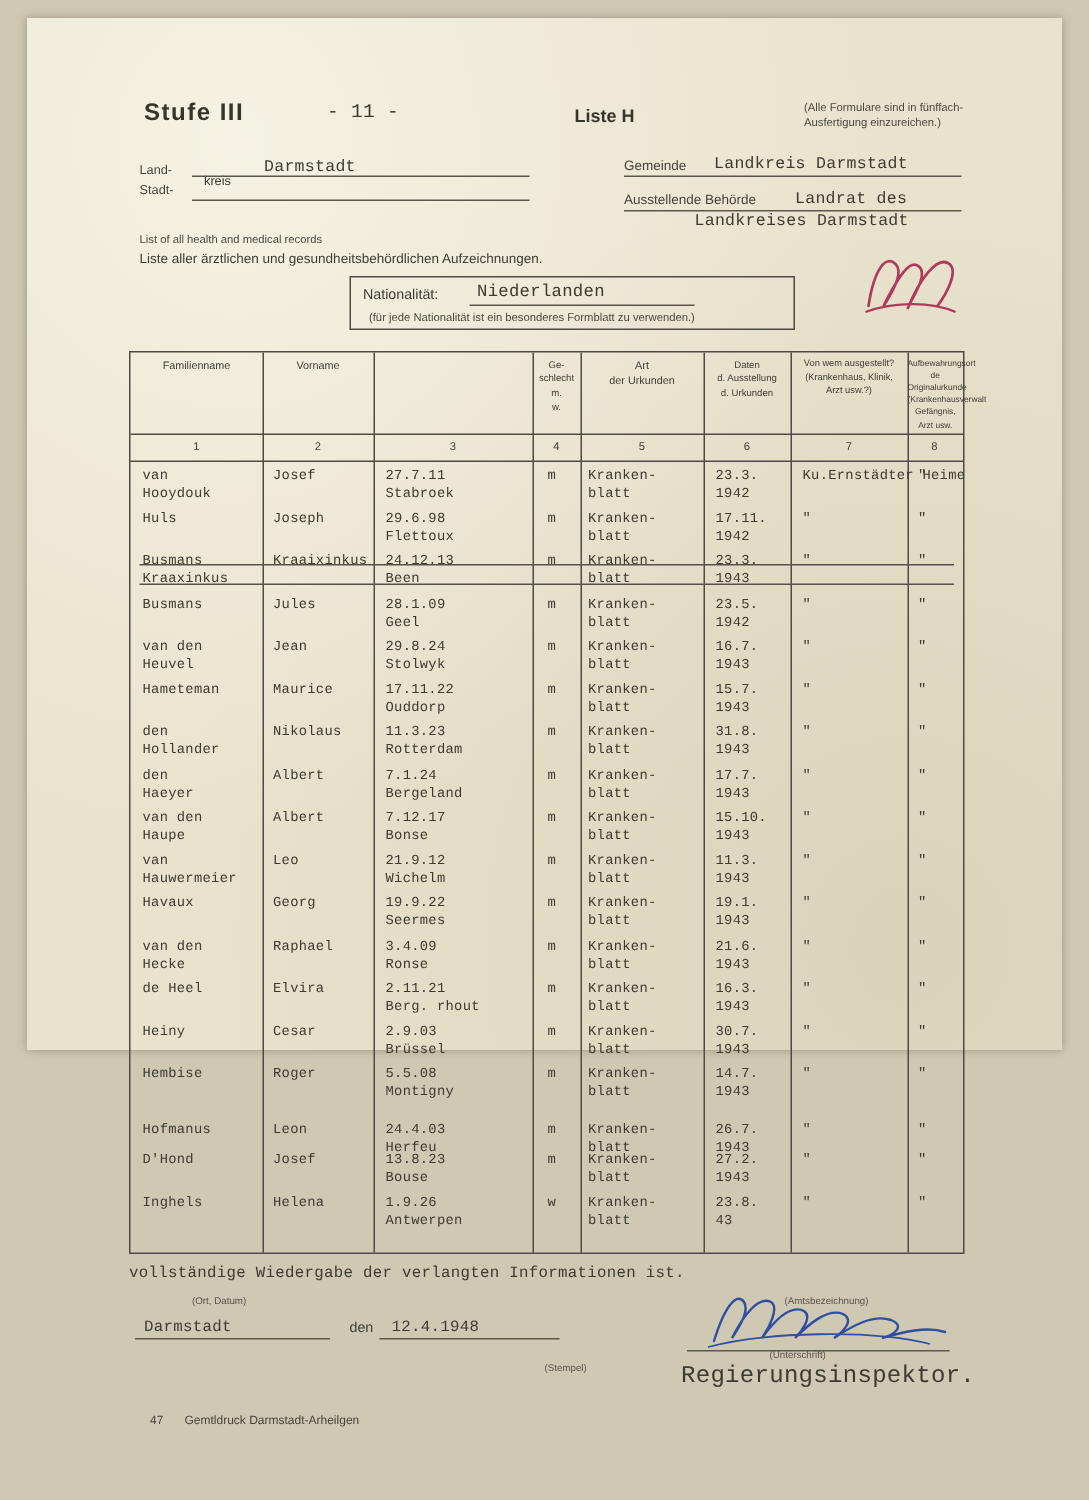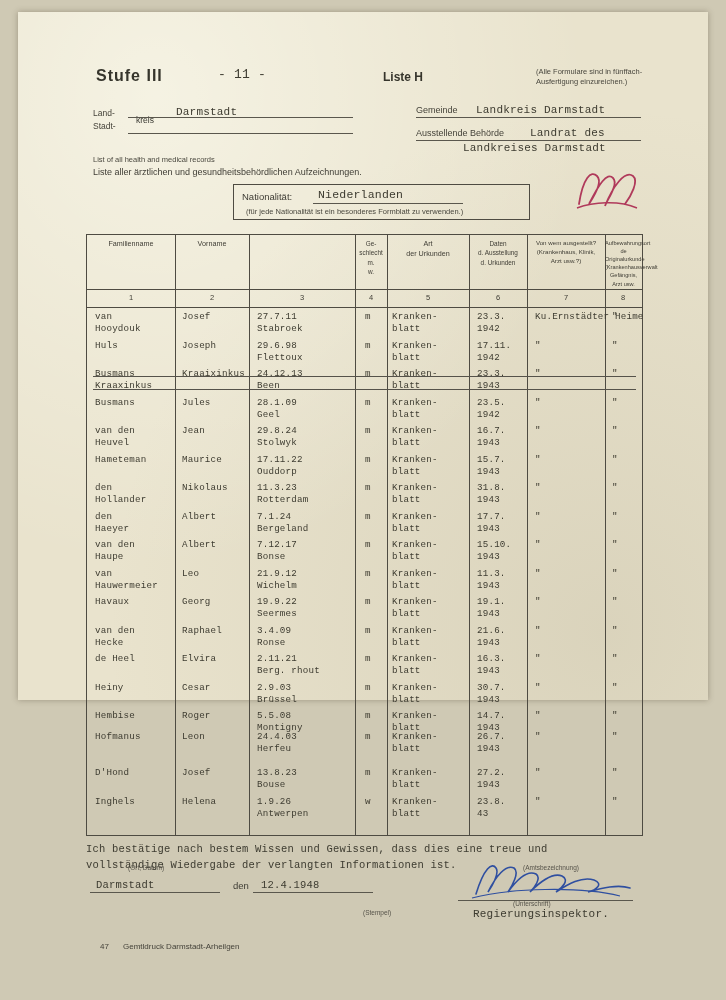--- a/index.html
+++ b/index.html
@@ -88,21 +88,21 @@
   #place{left:78px;top:867px;font-size:10.5px;}
   #den{left:215px;top:868px;font-size:9.5px;color:#3f3d35;}
   #dateRule{left:235px;top:880px;width:120px;border-bottom:1px solid #5a574d;}
   #dateVal{left:243px;top:867px;font-size:10.5px;}
   #ortLabel{left:110px;top:852px;font-size:6.5px;color:#56534a;}
   #stempLabel{left:345px;top:897px;font-size:6.5px;color:#56534a;}
   #sigLabel{left:505px;top:852px;font-size:6.5px;color:#56534a;}
   #untLabel{left:495px;top:888px;font-size:6.5px;color:#56534a;}
   #sigRule{left:440px;top:888px;width:175px;border-bottom:1px solid #5a574d;}
   #signature{left:452px;top:846px;width:165px;height:44px;}
-  #amt{left:455px;top:896px;font-size:11px;}
+  #amt{left:436px;top:896px;font-size:16px;}
   #imprint{left:105px;top:930px;font-size:8px;color:#45433a;}
   #imprintNo{left:82px;top:930px;font-size:8px;color:#45433a;}
 </style>
 </head>
 <body>
 
 <div id="sheet">
 
   <div class="abs printed" id="stufe">Stufe III</div>
   <div class="abs typed" id="pageno">- 11 -</div>
@@ -380,21 +380,21 @@
           <div class="c c3">5.5.08</div>
           <div class="c c3 l2">Montigny</div>
           <div class="c c4">m</div>
           <div class="c c5">Kranken-</div>
           <div class="c c5 l2">blatt</div>
           <div class="c c6">14.7.</div>
           <div class="c c6 l2">1943</div>
           <div class="c c7">"</div>
           <div class="c c8">"</div>
         </div>
-        <div class="row typed" style="top: 496px;">
+        <div class="row typed" style="top: 512px;">
           <div class="c c1">Hofmanus</div>
           <div class="c c2">Leon</div>
           <div class="c c3">24.4.03</div>
           <div class="c c3 l2">Herfeu</div>
           <div class="c c4">m</div>
           <div class="c c5">Kranken-</div>
           <div class="c c5 l2">blatt</div>
           <div class="c c6">26.7.</div>
           <div class="c c6 l2">1943</div>
           <div class="c c7">"</div>
@@ -423,21 +423,20 @@
           <div class="c c5 l2">blatt</div>
           <div class="c c6">23.8.</div>
           <div class="c c6 l2">43</div>
           <div class="c c7">"</div>
           <div class="c c8">"</div>
         </div>
       </div>
   </div>
 
   <div class="abs typed" id="confirm">
-    <div>Ich bestätige nach bestem Wissen und Gewissen, dass dies eine treue und</div>
     <div>vollständige Wiedergabe der verlangten Informationen ist.</div>
   </div>
 
   <div class="abs" id="placeRule"></div>
   <div class="abs typed" id="place">Darmstadt</div>
   <div class="abs printed" id="den">den</div>
   <div class="abs" id="dateRule"></div>
   <div class="abs typed" id="dateVal">12.4.1948</div>
   <div class="abs printed" id="ortLabel">(Ort, Datum)</div>
   <div class="abs printed" id="stempLabel">(Stempel)</div>

